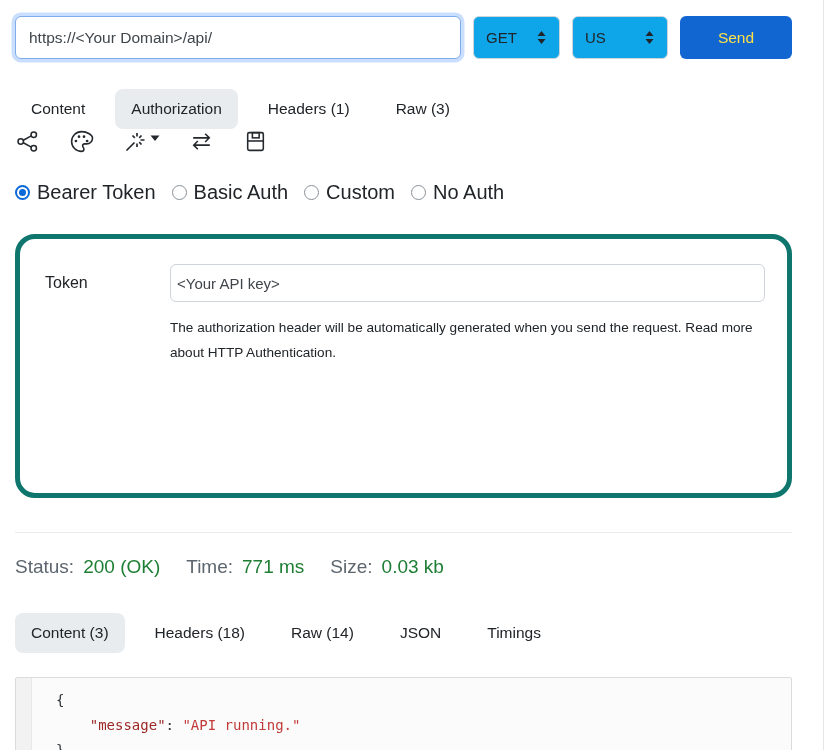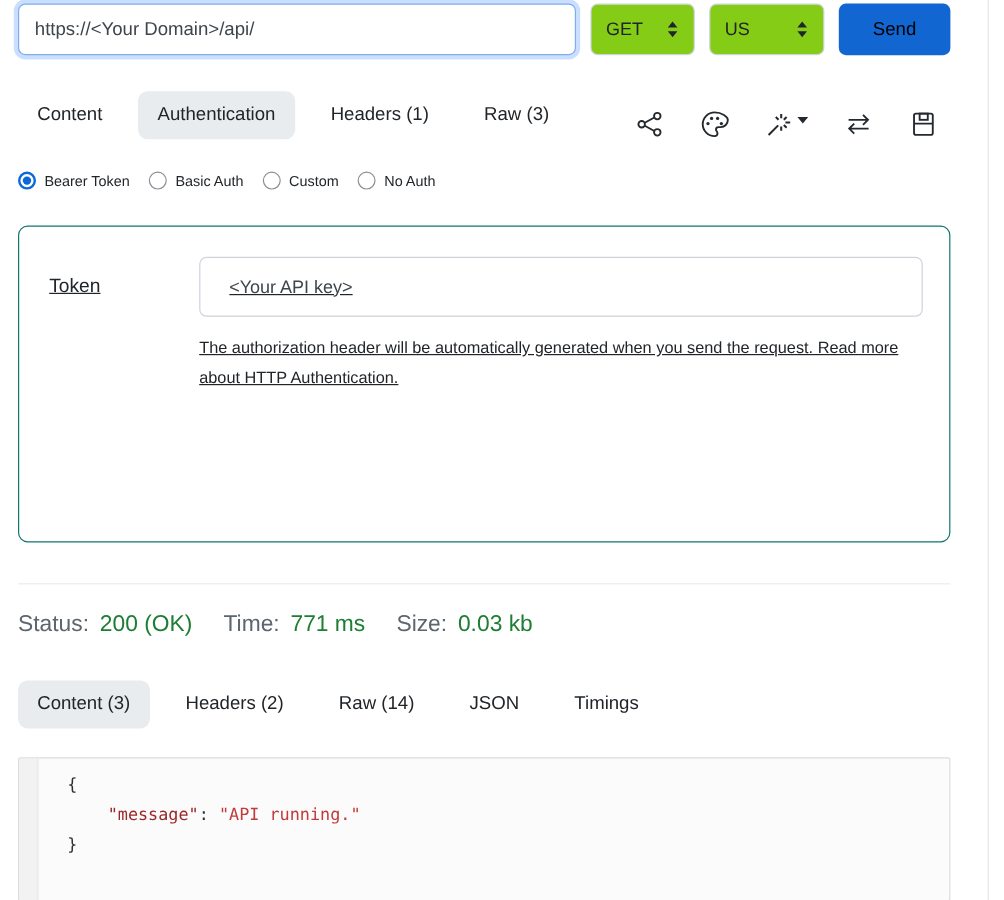--- a/index.html
+++ b/index.html
@@ -9,62 +9,62 @@
     background: #ffffff;
     font-family: "Liberation Sans", sans-serif;
     color: #212529;
     position: relative;
     overflow: hidden;
   }
   .content { position: absolute; left: 15px; top: 0; width: 777px; }
   .page-divider { position: absolute; left: 823px; top: 0; width: 1px; height: 750px; background: #e4e7ea; }
 
   
-  .request-bar { display: flex; gap: 12px; margin-top: 3px; height: 43px; }
+  .request-bar { display: flex; gap: 12px; margin-top: 16px; height: 43px; }
   .url-input {
     flex: 1; min-width: 0;
     border: 1px solid #7fadea; border-radius: 6px;
     box-shadow: 0 0 0 3.5px rgba(13,110,253,.22);
     padding: 0 13px; font-size: 15.5px; color: #3f454b;
     font-family: inherit; outline: none; background: #fff;
   }
   .select {
     width: 87px; border: 1px solid #ced4da; border-radius: 6px;
     display: flex; align-items: center; justify-content: space-between;
-    padding: 0 12px; font-size: 15px; background: #84cc16; cursor: pointer;
+    padding: 0 12px; font-size: 15px; background: #0ea5e9; cursor: pointer;
   }
   .select.region { width: 96px; }
   .send-btn {
-    width: 93px; background: #1266d1; color: #000000; border: none;
+    width: 112px; background: #1266d1; color: #fde047; border: none;
     border-radius: 6px; font-size: 15.5px; font-family: inherit; cursor: pointer;
   }
 
   
-  .tabs-row { display: flex; justify-content: space-between; align-items: flex-end; margin-top: 30px; }
+  .tabs-row { display: flex; justify-content: space-between; align-items: flex-start; margin-top: 30px; flex-direction: column; }
   .tabs { display: flex; gap: 14px; align-items: center; }
   .tab { padding: 11px 16px; font-size: 15.5px; border-radius: 8px; cursor: pointer; white-space: nowrap; }
   .tab.active { background: #e9ecef; }
   .icons { display: flex; gap: 29px; align-items: center; margin-right: 10px; }
   .icon-btn { display: flex; align-items: center; cursor: pointer; color: #24292e; }
   .icon-btn svg { display: block; }
 
   
   .auth-options { display: flex; gap: 16px; margin-top: 27px; align-items: center; }
-  .radio-item { display: flex; gap: 7px; align-items: center; font-size: 12px; cursor: pointer; }
+  .radio-item { display: flex; gap: 7px; align-items: center; font-size: 20px; cursor: pointer; }
   .radio { width: 15px; height: 15px; border-radius: 50%; border: 1px solid #8a9096; background: #fff; flex: none; }
   .radio.checked { border: 2px solid #0b69d8; position: relative; }
   .radio.checked::after { content: ""; position: absolute; inset: 2px; border-radius: 50%; background: #0b69d8; }
 
   
-  .auth-panel { margin-top: 30px; border: 1px solid #0f766e; border-radius: 8px; height: 264px; padding: 25px 22px 0 25px; text-decoration: underline; }
+  .auth-panel { margin-top: 30px; border: 5px solid #0f766e; border-radius: 20px; height: 264px; padding: 25px 22px 0 25px; }
   .token-row { display: flex; align-items: center; }
   .token-label { width: 125px; font-size: 16px; flex: none; }
   .token-input {
-    flex: 1; height: 50px; border: 1px solid #ced4da; border-radius: 6px;
-    padding: 0 24px; font-size: 15px; color: #3f454b; font-family: inherit; outline: none;
+    flex: 1; height: 38px; border: 1px solid #ced4da; border-radius: 6px;
+    padding: 0 6px; font-size: 15px; color: #3f454b; font-family: inherit; outline: none;
   }
   .help-text { margin: 13px 0 0 125px; font-size: 13.6px; line-height: 25px; max-width: 600px; color: #212529; }
 
   .separator { border: none; border-top: 1px solid #e9ecef; margin: 34px 0 0 0; }
 
   
   .status-row { margin-top: 23px; font-size: 19px; display: flex; align-items: baseline; text-align: right; }
   .s-label { color: #5d666e; margin-right: 9px; }
   .s-value { color: #1e7e34; font-weight: 400; margin-right: 26px; }
 
@@ -104,21 +104,21 @@
         <path d="M5.5 1 L9.5 6 H1.5 Z" fill="#212529"></path>
         <path d="M5.5 14 L1.5 9 H9.5 Z" fill="#212529"></path>
       </svg>
     </div>
     <button class="send-btn">Send</button>
   </div>
 
   <div class="tabs-row">
     <div class="tabs">
       <div class="tab">Content</div>
-      <div class="tab active">Authentication</div>
+      <div class="tab active">Authorization</div>
       <div class="tab">Headers (1)</div>
       <div class="tab">Raw (3)</div>
     </div>
     <div class="icons">
       <span class="icon-btn">
         <svg width="25" height="25" viewBox="0 0 24 24" fill="none" stroke="currentColor" stroke-width="1.5">
           <circle cx="18" cy="5.5" r="2.6"></circle>
             <circle cx="5.5" cy="12" r="2.6"></circle>
             <circle cx="18" cy="18.5" r="2.6"></circle>
           <path d="M8 10.8 L15.6 6.6 M8 13.2 L15.6 17.4"></path>
@@ -191,21 +191,21 @@
     <span class="s-label">Status:</span>
     <span class="s-value">200 (OK)</span>
     <span class="s-label">Time:</span>
     <span class="s-value">771 ms</span>
     <span class="s-label">Size:</span>
     <span class="s-value">0.03 kb</span>
   </div>
 
   <div class="tabs response-tabs">
     <div class="tab active">Content (3)</div>
-    <div class="tab">Headers (2)</div>
+    <div class="tab">Headers (18)</div>
     <div class="tab">Raw (14)</div>
     <div class="tab">JSON</div>
     <div class="tab">Timings</div>
   </div>
 
   <div class="code-block">
     <div class="gutter"></div>
     <pre class="code"><span>{</span>
 <span>    </span><span class="json-key">"message"</span><span>: </span><span class="json-string">"API running."</span>
 <span>}</span></pre>

